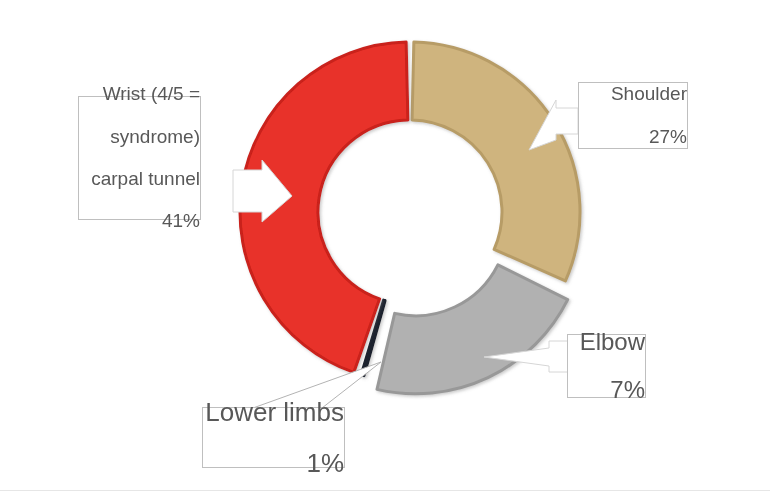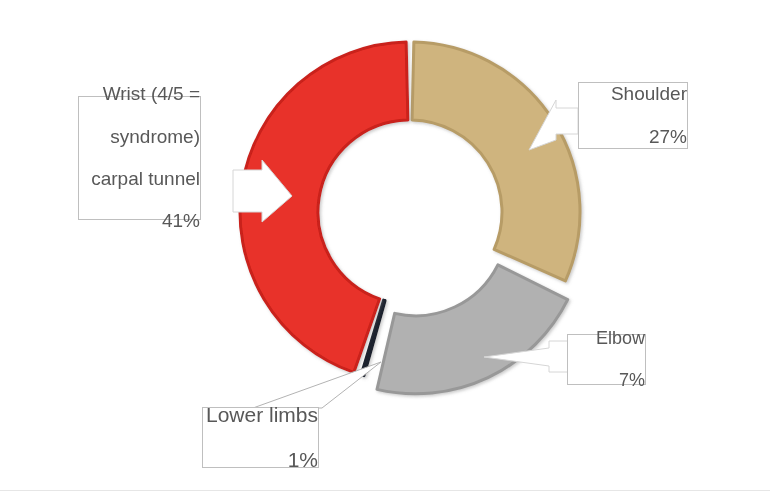--- a/index.html
+++ b/index.html
@@ -52,27 +52,27 @@
     width: 123px; height: 124px;
     font-size: 19px;
   }
   #callout-shoulder {
     left: 578px; top: 82px;
     width: 110px; height: 67px;
     font-size: 19px;
   }
   #callout-elbow {
     left: 567px; top: 334px;
-    width: 79px; height: 51px;
-    font-size: 18px;
+    width: 79px; height: 64px;
+    font-size: 24px;
   }
   #callout-lower {
     left: 202px; top: 407px;
-    width: 117px; height: 61px;
-    font-size: 21px;
+    width: 143px; height: 61px;
+    font-size: 26px;
   }
   #bottom-rule {
     position: absolute;
     left: 0; top: 490px;
     width: 770px; height: 1px;
     background: #e6e6e6;
   }
 </style>
 </head>
 <body>

